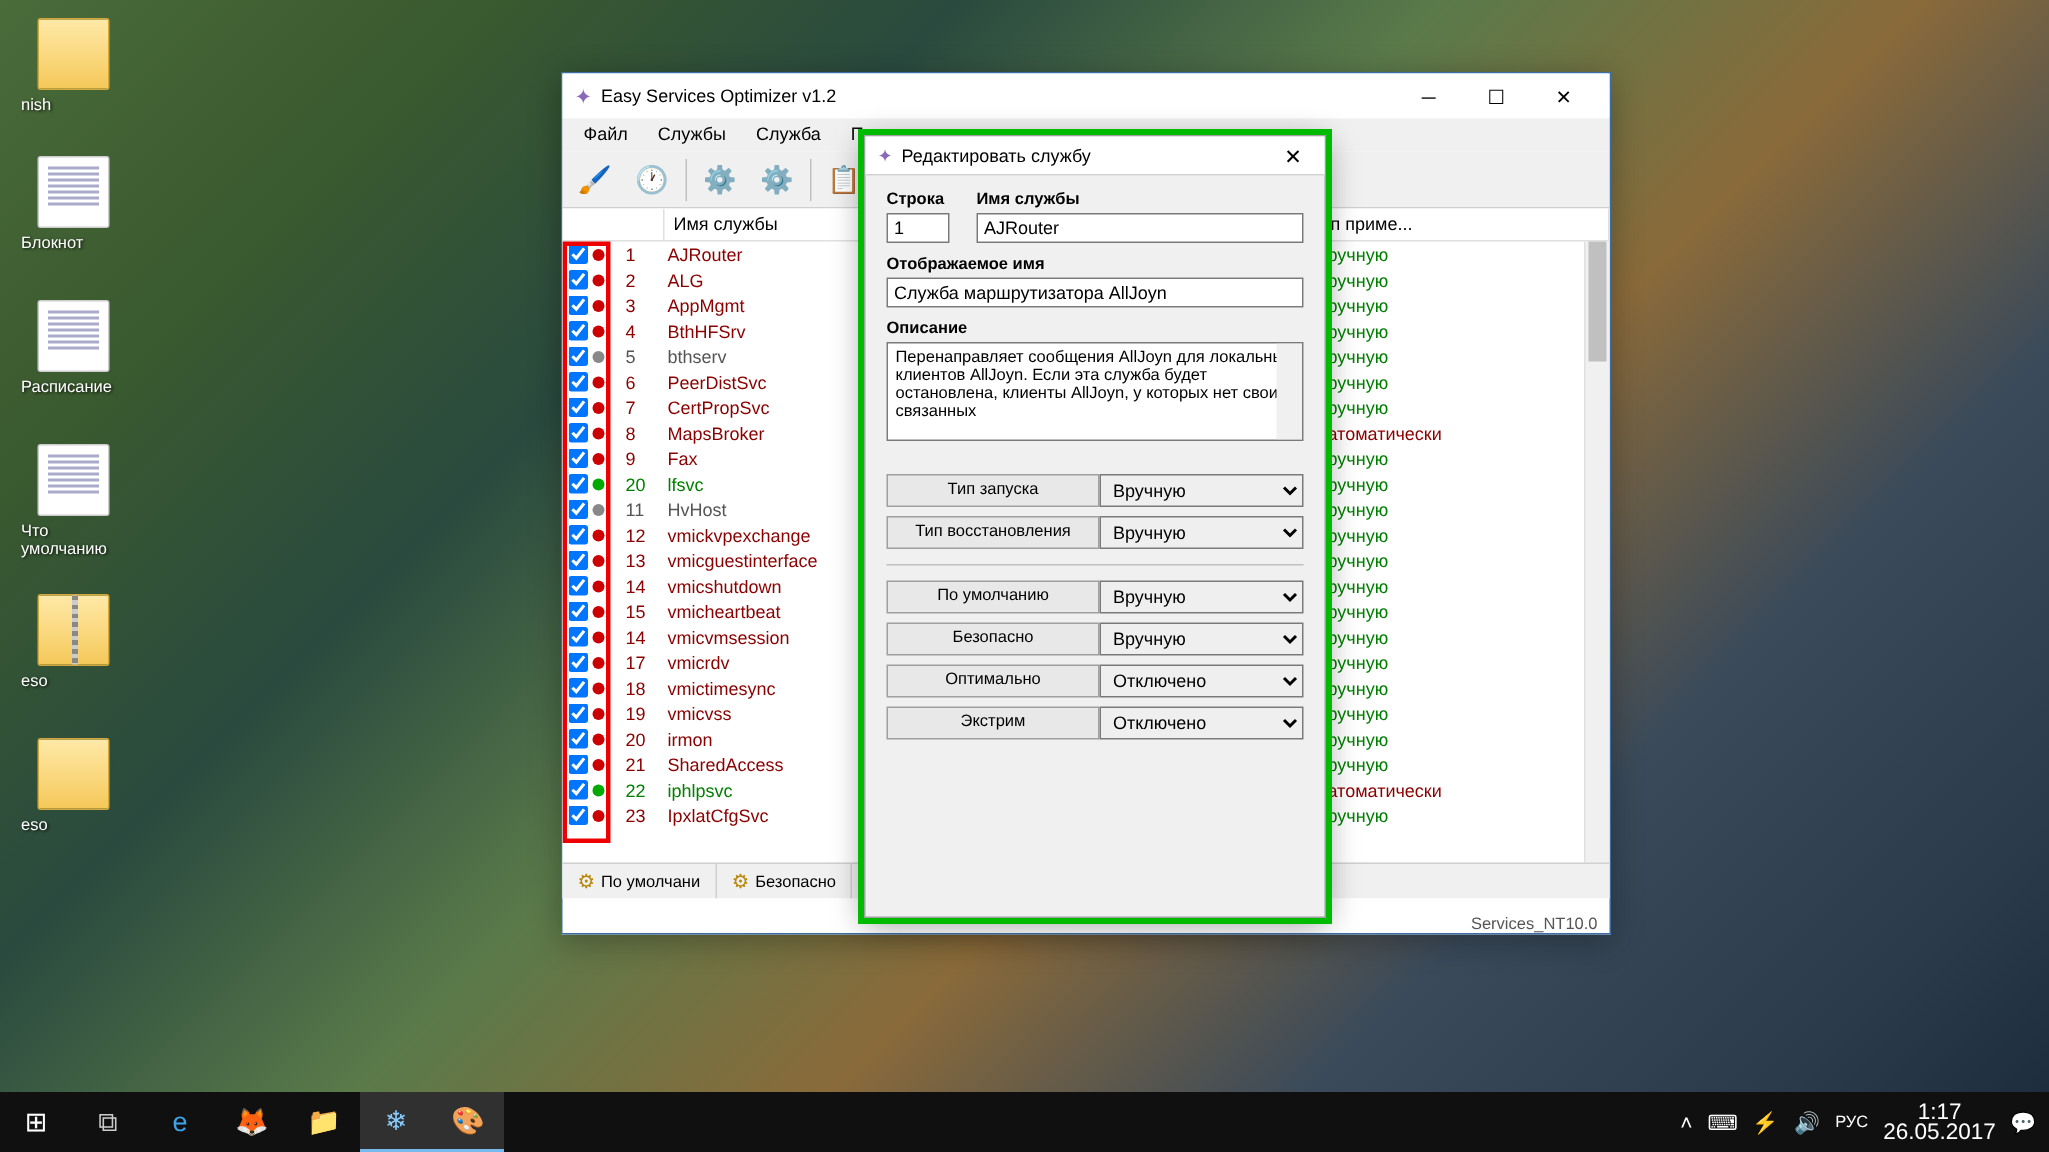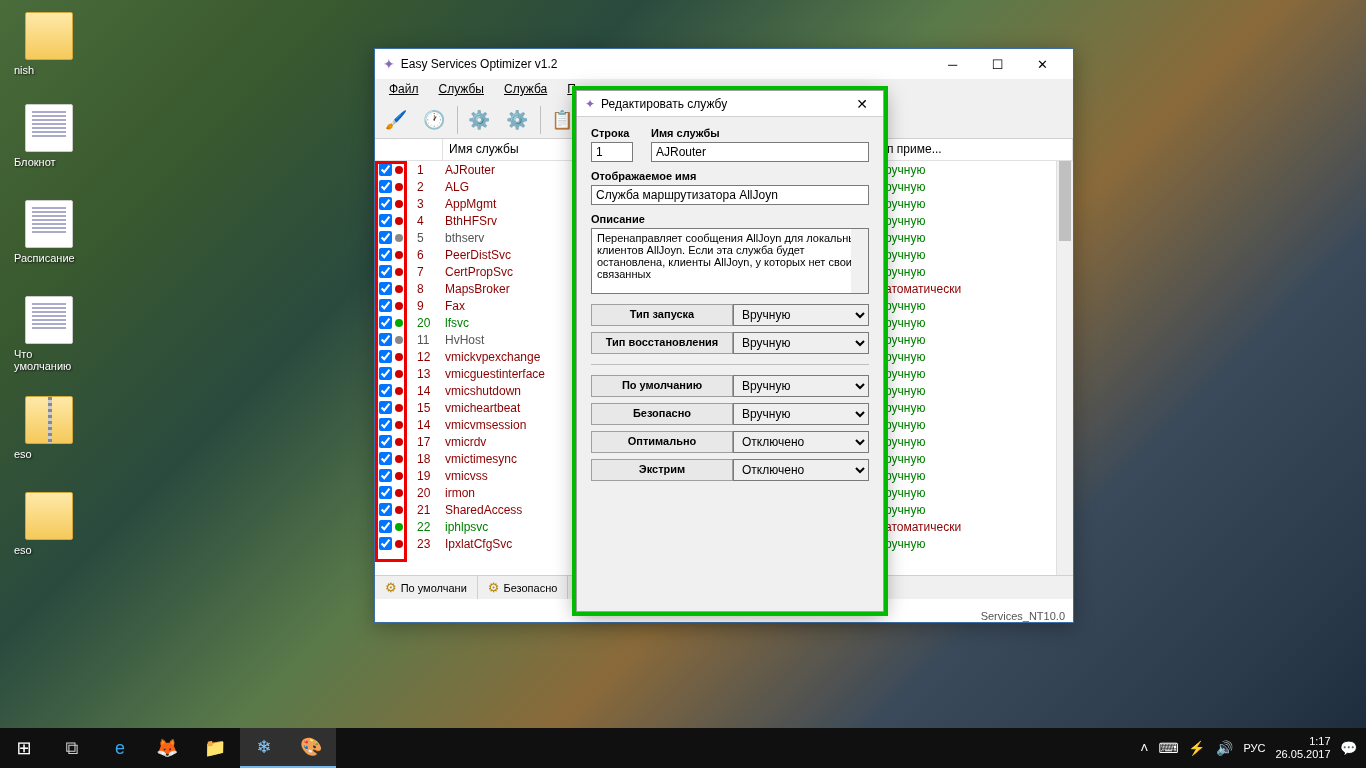--- a/index.html
+++ b/index.html
@@ -29,21 +29,21 @@
   background:#fff; border:1px solid #3a6ea5; box-shadow:0 4px 20px rgba(0,0,0,0.3);
 }
 .titlebar {
   height:30px; display:flex; align-items:center; padding:0 8px; font-size:12px; color:#000;
   background:#fff;
 }
 .titlebar .ti { margin-right:6px; color:#8a6ab8; font-size:14px; }
 .titlebar .sp { flex:1; }
 .titlebar .wbtn { width:45px; height:30px; display:flex; align-items:center; justify-content:center; font-size:13px; color:#000; }
 
-.menubar { height:22px; display:flex; padding:0 4px; background:#f0f0f0; font-size:12px;text-decoration:underline; }
+.menubar { height:22px; display:flex; padding:0 4px; background:#f0f0f0; font-size:12px; }
 .menubar span { padding:3px 10px; }
 
 .toolbar { height:38px; display:flex; align-items:center; padding:2px 6px; gap:6px; background:#f0f0f0; border-bottom:1px solid #d0d0d0; }
 .tbtn { width:32px; height:32px; display:flex; align-items:center; justify-content:center; font-size:18px; }
 
 .list-area { position:relative; height:460px; overflow:hidden; background:#fff; }
 .list-header { display:flex; height:22px; background:#fff; border-bottom:1px solid #e0e0e0; font-size:12px; } 
 
 .row { display:flex; height:17px; align-items:center; font-size:12px; }
 .row .c1 { width:40px; padding-left:4px; display:flex; align-items:center; gap:3px; }
@@ -82,36 +82,36 @@
 .frow { display:flex; gap:10px; margin-bottom:8px; }
 .fcol { display:flex; flex-direction:column; }
 .fcol label, .flabel { font-weight:bold; margin-bottom:3px; font-size:11px; }
 .inp { border:1px solid #7a7a7a; padding:2px 4px; font-size:12px; background:#fff; }
 .numin { width:42px; }
 .svcin { flex:1; }
 .dispin { width:100%; }
 .desc { width:100%; height:66px; border:1px solid #7a7a7a; background:#fff; padding:3px 5px; font-size:11px; overflow:hidden; position:relative; }
 .desc .dscroll { position:absolute; right:0; top:0; width:17px; bottom:0; background:#f0f0f0; }
 .sel-row { display:flex; margin-bottom:6px; }
-.sel-row .lbl { width:142px; border:1px solid #a0a0a0; background:#e8e8e8; text-align:center; padding:3px 0; font-weight:bold; font-size:11px; }
+.sel-row .lbl { width:142px; border:1px solid #a0a0a0; background:#e8e8e8; text-align:center; padding:3px 0; font-weight:normal; font-size:11px; }
 .sel-row select { flex:1; border:1px solid #7a7a7a; padding:2px 4px; font-size:12px; background:#efefef; }
 .sep { height:1px; background:#c0c0c0; margin:10px 0; }
 .dlg-btns { display:flex; gap:8px; margin-top:10px; }
 .dlg-btns button { flex:1; padding:4px 0; font-size:12px; background:#e1e1e1; border:1px solid #adadad; }
 .dlg-btns button.primary { border:2px solid #0078d7; }
 
 
 .taskbar {
   position:absolute; left:0; right:0; bottom:0; height:40px; background:#101010;
   display:flex; align-items:center; color:#fff;
 }
 .task-item { width:48px; height:40px; display:flex; align-items:center; justify-content:center; font-size:18px; }
 .task-item.active { border-bottom:2px solid #76b9ed; background:#303030; }
 .tray { margin-left:auto; display:flex; align-items:center; height:40px; padding-right:8px; gap:10px; font-size:11px; }
-.tray .clock { text-align:right; line-height:13px; font-size:11px; }
+.tray .clock { text-align:center; line-height:13px; font-size:15px; }
 .tray .ic { font-size:14px; }
 
 .hcell { padding:3px 6px; border-right:1px solid #e0e0e0; }
 </style>
 </head>
 <body>
 
 <div id="desktop-icons">
     <div class="desktop-icon" style="left: 14px; top: 12px;">
       <div class="ico folder-ico"></div>
@@ -411,21 +411,21 @@
       </div>
       <div class="fcol" style="flex:1">
         <label>Имя службы</label>
         <input class="inp svcin" value="AJRouter" style="">
       </div>
     </div>
     <div class="fcol" style="margin-bottom:8px">
       <label>Отображаемое имя</label>
       <input class="inp dispin" value="Служба маршрутизатора AllJoyn" style="">
     </div>
-    <div class="fcol" style="margin-bottom:10px">
+    <div class="fcol" style="margin-bottom:22px">
       <label>Описание</label>
       <div class="desc"><span>Перенаправляет сообщения AllJoyn для локальных клиентов AllJoyn. Если эта служба будет остановлена, клиенты AllJoyn, у которых нет своих связанных</span><div class="dscroll"></div></div>
     </div>
     <div class="sel-row">
       <div class="lbl">Тип запуска</div>
       <select><option>Вручную</option></select>
     </div>
     <div class="sel-row">
       <div class="lbl">Тип восстановления</div>
       <select><option>Вручную</option></select>

